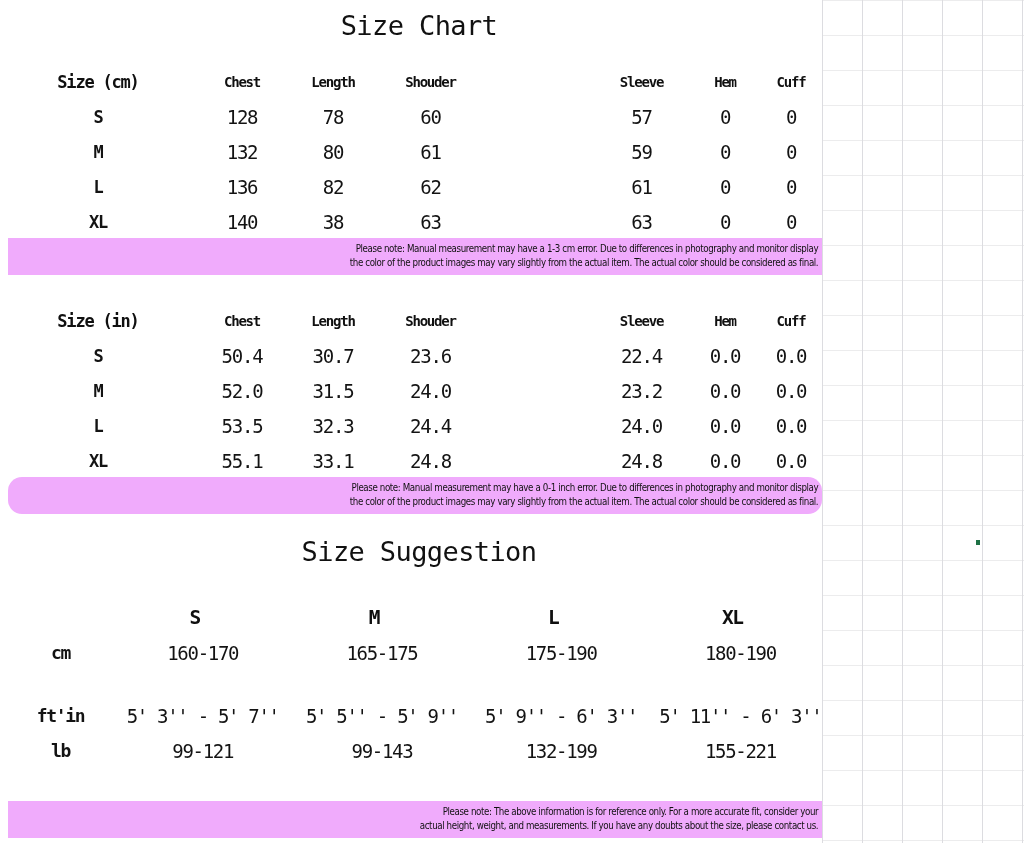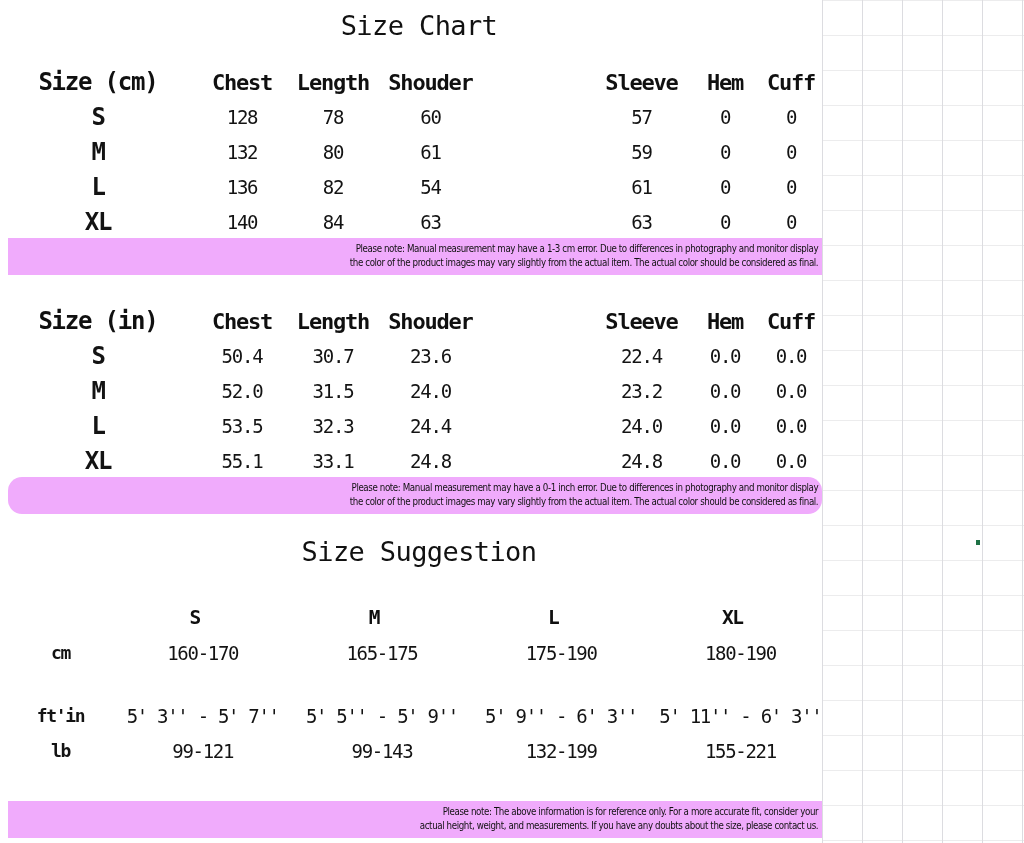--- a/index.html
+++ b/index.html
@@ -84,33 +84,33 @@
   .meas-table td {
     padding: 0;
     text-align: center;
     vertical-align: middle;
     height: 35px;
     font-family: "DejaVu Sans Mono", "Liberation Mono", monospace;
     letter-spacing: -1.2px;
   }
   .meas-table th {
     font-weight: 700;
-    font-size: 22px;
+    font-size: 14px;
     color: #101010;
     height: 34px;
   }
   .meas-table td {
     font-weight: 400;
     font-size: 19px;
     color: #131313;
   }
   .meas-table td.rowlabel,
   .meas-table th.rowlabel {
     font-weight: 700;
-    font-size: 24px;
+    font-size: 17px;
   }
 
   .col-size    { width: 196px; }
   .col-chest   { width: 92px; }
   .col-length  { width: 90px; }
   .col-shoulder{ width: 105px; }
   .col-gap     { width: 110px; }
   .col-sleeve  { width: 97px; }
   .col-hem     { width: 70px; }
   .col-cuff    { width: 62px; }
@@ -237,30 +237,30 @@
         <td>61</td>
         <td></td>
         <td>59</td>
         <td>0</td>
         <td>0</td>
       </tr>
       <tr>
         <td class="rowlabel">L</td>
         <td>136</td>
         <td>82</td>
-        <td>54</td>
+        <td>62</td>
         <td></td>
         <td>61</td>
         <td>0</td>
         <td>0</td>
       </tr>
       <tr>
         <td class="rowlabel">XL</td>
         <td>140</td>
-        <td>84</td>
+        <td>38</td>
         <td>63</td>
         <td></td>
         <td>63</td>
         <td>0</td>
         <td>0</td>
       </tr>
     </tbody>
   </table>
 
   <div class="note-bar" id="note-cm">

